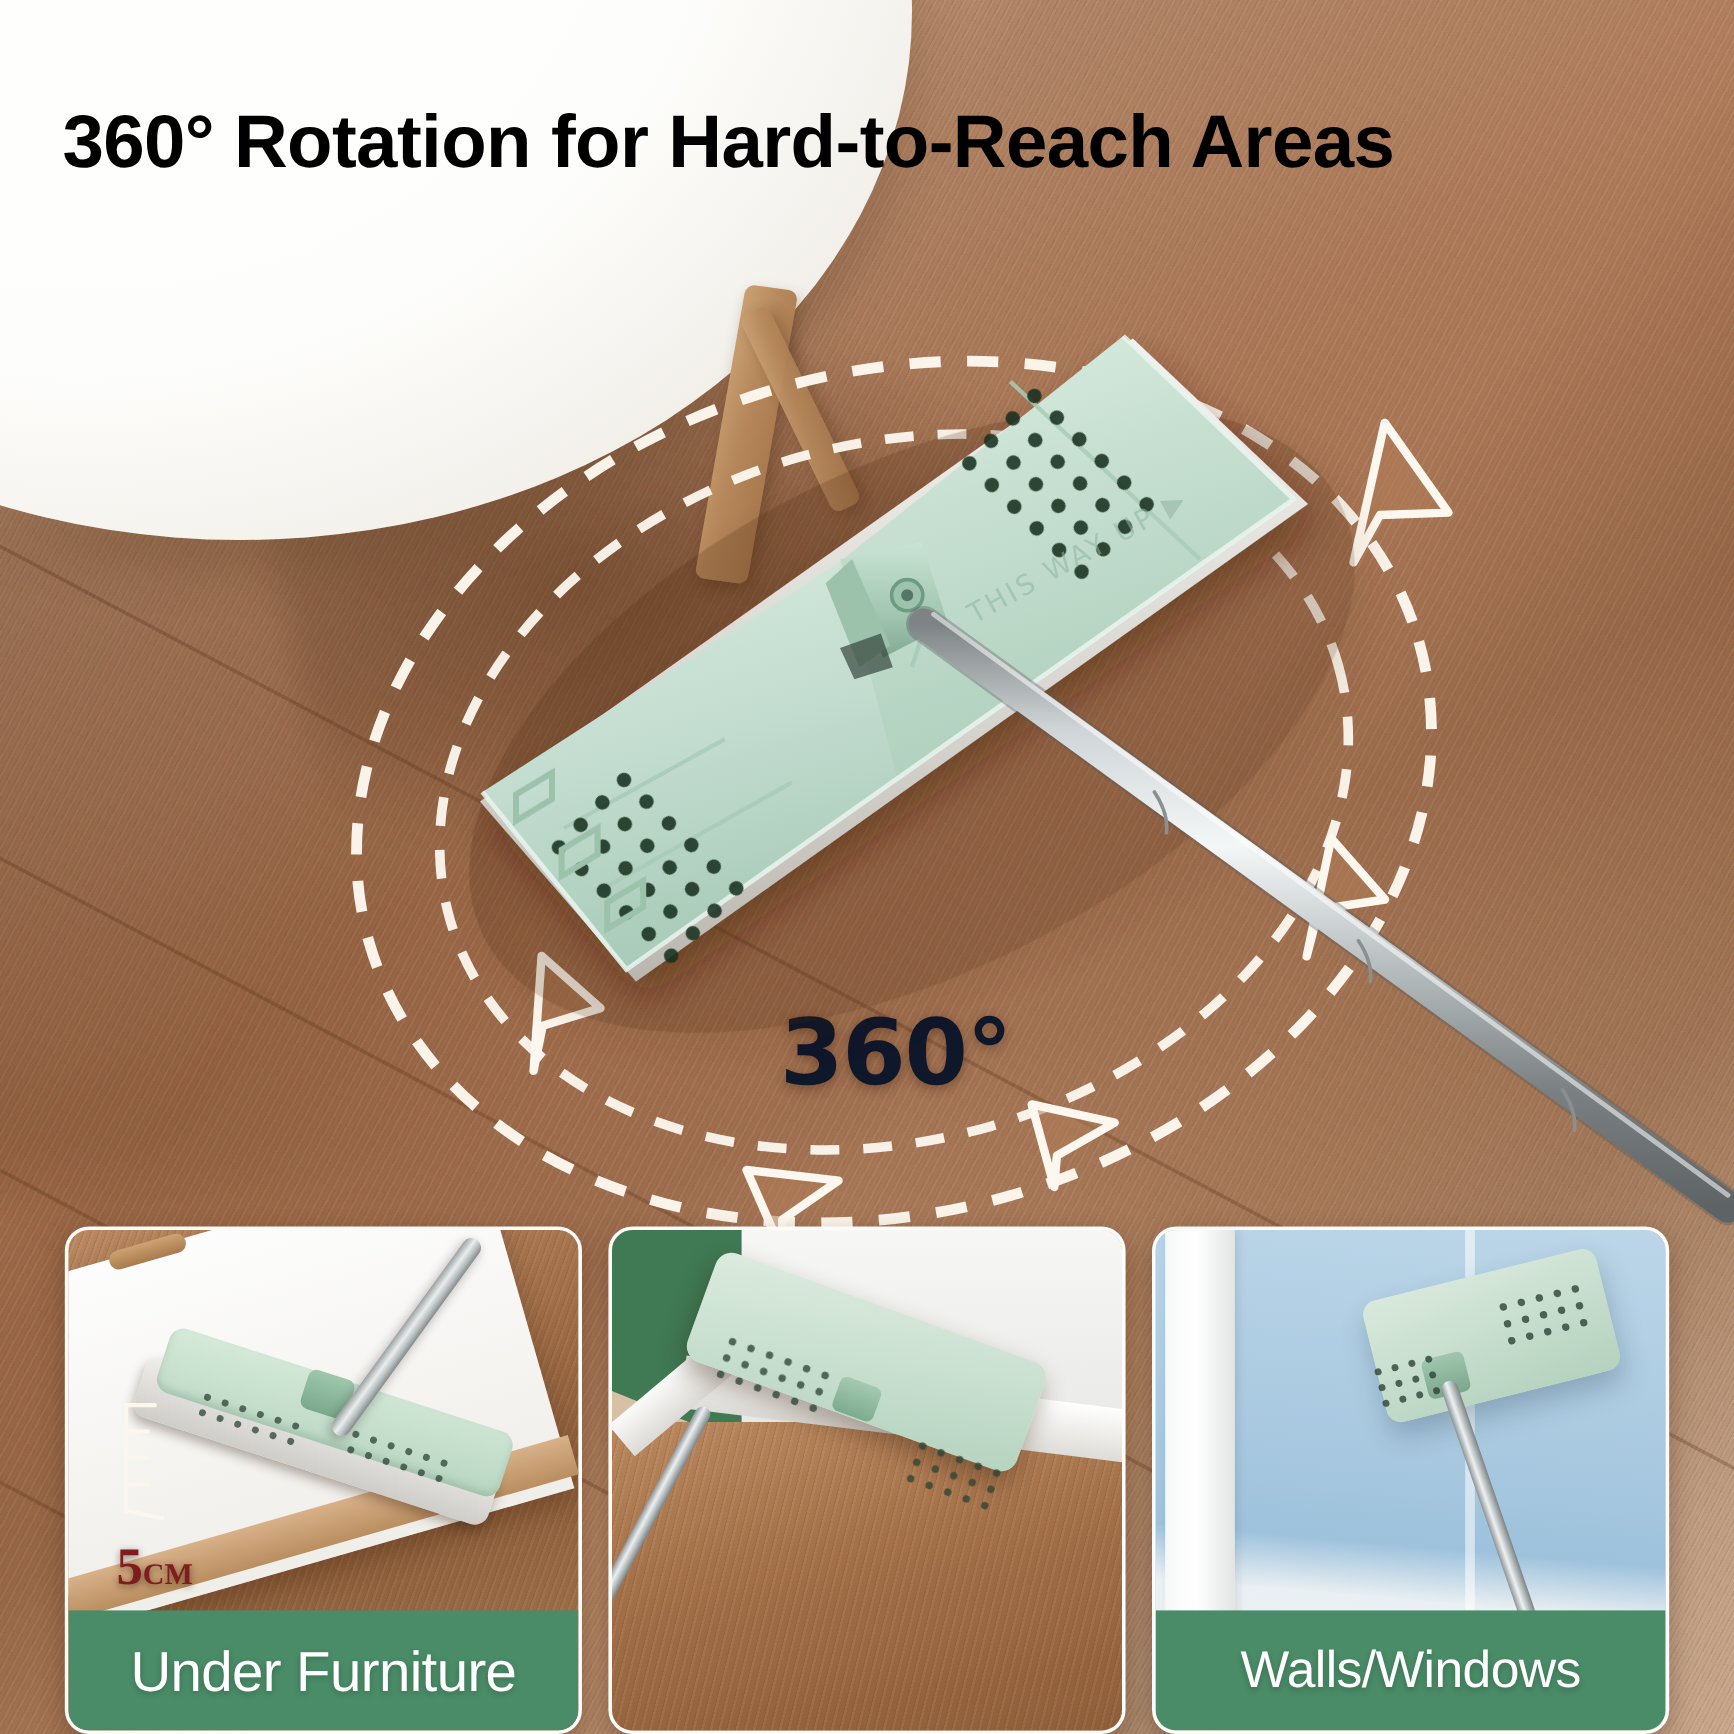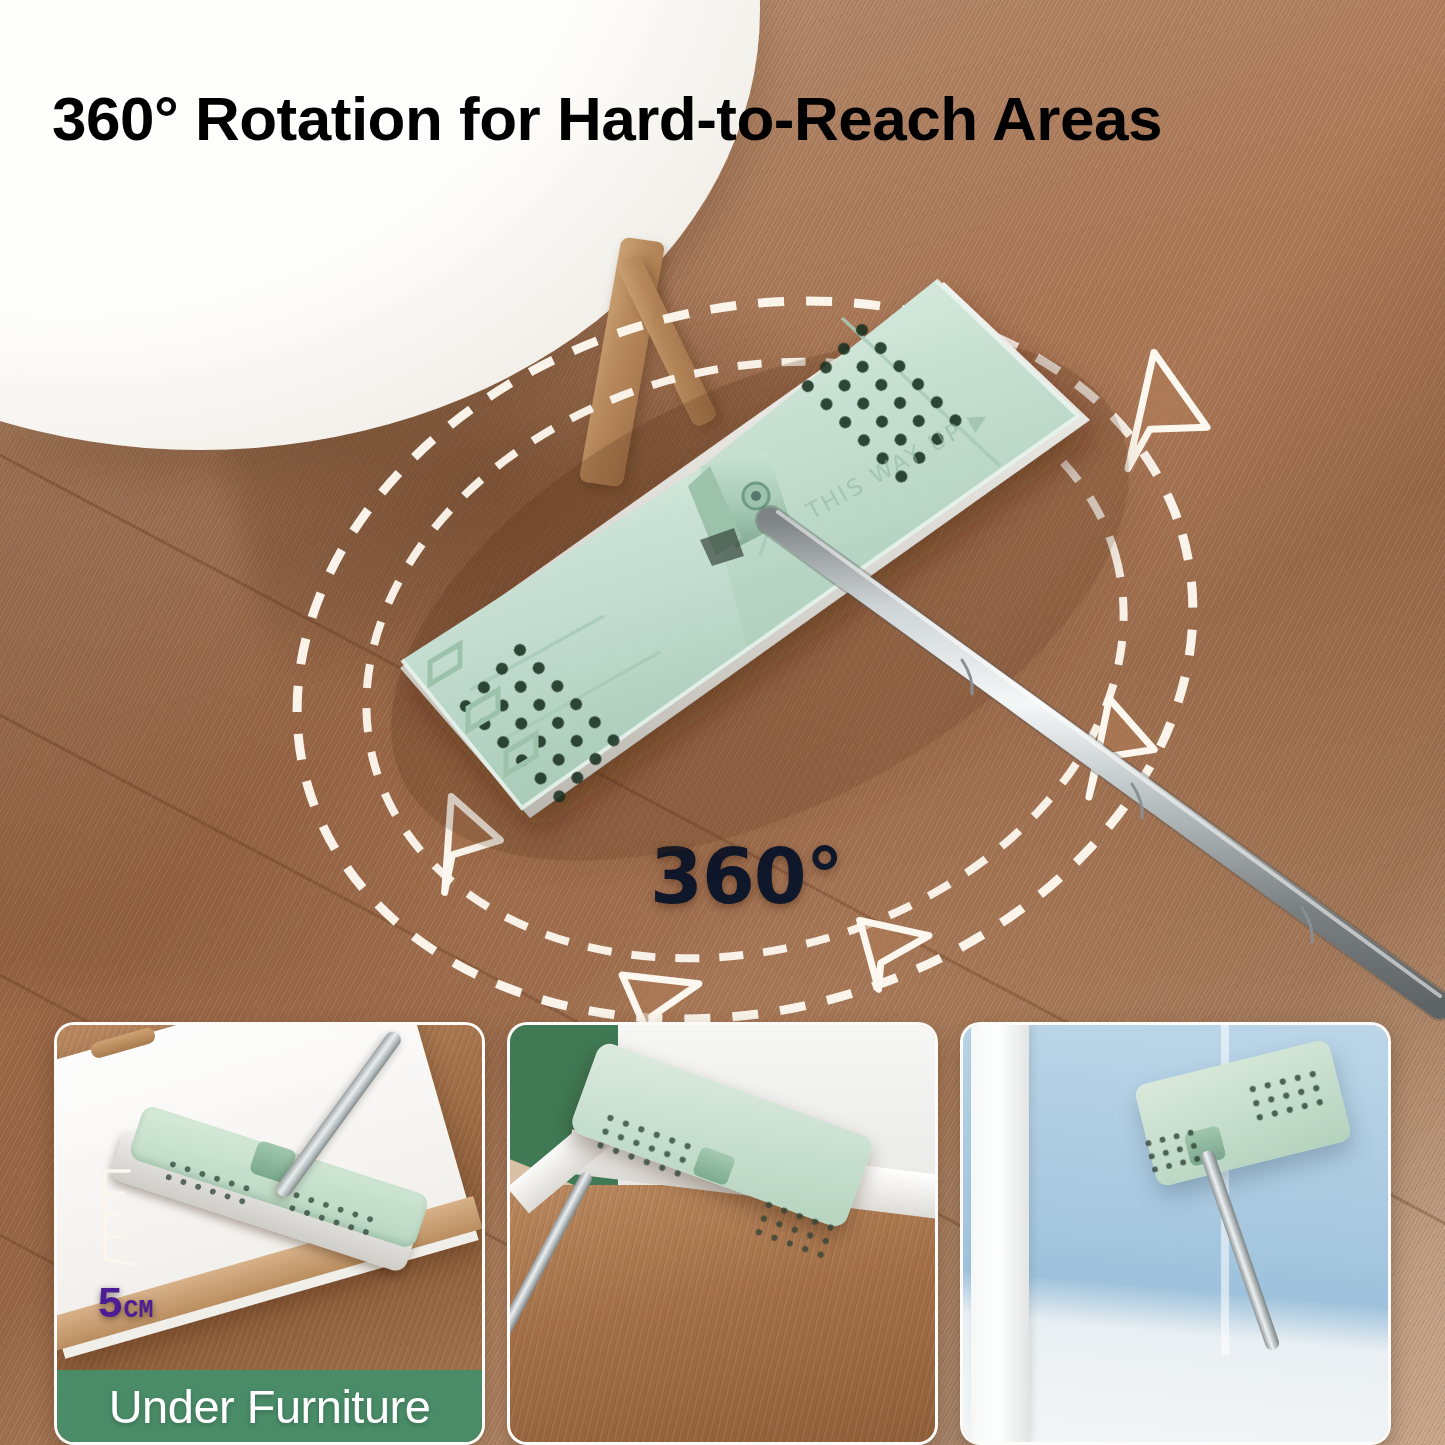--- a/index.html
+++ b/index.html
@@ -81,21 +81,21 @@
     display:flex;gap:22px;padding:0 54px;box-sizing:border-box;z-index:30;
   }
   .panel{
     position:relative;flex:1;border-radius:20px;overflow:hidden;
     border:3px solid rgba(255,255,255,.95);
     box-shadow:0 8px 20px rgba(60,32,12,.34);
     background:#d8c0a4;
   }
   .panel-scene{position:absolute;left:0;top:0;right:0;bottom:0;overflow:hidden;}
   .panel-cap{
-    position:absolute;left:0;right:0;bottom:0;height:72px;
+    position:absolute;left:0;right:0;bottom:0;height:100px;
     background:#4a8c68;
     display:flex;align-items:center;justify-content:center;
     color:#ffffff;font-size:47px;font-weight:400;
     font-family:"Liberation Sans",sans-serif;
     text-shadow:0 2px 5px rgba(0,0,0,.22);
     letter-spacing:-.5px;
   }
   .panel-cap.tight{font-size:43px;}
 
   
@@ -116,23 +116,23 @@
   .p1-head{position:absolute;left:72px;top:124px;width:300px;height:56px;border-radius:12px;
     background:linear-gradient(175deg,#d6ead9,#b8d6c2);transform:rotate(18deg);
     box-shadow:inset 0 -4px 6px rgba(90,130,105,.25);}
   .p1-handle{position:absolute;left:215px;top:-30px;width:16px;height:200px;border-radius:8px;
     background:linear-gradient(90deg,#9aa0a2,#e9edee 42%,#b9c0c2 72%,#848a8c);
     transform:rotate(36deg);transform-origin:bottom center;
     box-shadow:0 4px 9px rgba(40,20,8,.30);}
   .p1-joint{position:absolute;left:196px;top:120px;width:40px;height:34px;border-radius:7px;
     background:linear-gradient(180deg,#9fc7ad,#79a98c);transform:rotate(18deg);}
   .ruler{position:absolute;left:42px;top:142px;width:44px;height:100px;}
-  .cm-label{position:absolute;left:40px;top:255px;color:#4c1d95;
+  .cm-label{position:absolute;left:40px;top:255px;color:#7f1d1d;
     font-weight:700;font-size:44px;text-shadow:0 2px 6px rgba(40,20,8,.55);
-    font-family:Liberation Mono, monospace;}
+    font-family:Liberation Serif, serif;}
   .cm-label span{font-size:25px;font-weight:700;}
 
   
   .p2-wallL{position:absolute;left:0;top:0;width:108px;height:180px;background:#3f7a54;transform:skewY(22deg) translateY(-24px);}
   .p2-wallR{position:absolute;left:86px;top:-6px;right:0;height:215px;
     background:linear-gradient(180deg,#f7f7f6,#e6e6e3);}
   .p2-base{position:absolute;left:58px;top:128px;right:-20px;height:44px;
     background:linear-gradient(180deg,#ffffff,#dedcd7);transform:rotate(7deg);}
   .p2-baseL{position:absolute;left:-6px;top:120px;width:120px;height:34px;
     background:linear-gradient(180deg,#fbfbfa,#dcdad5);transform:rotate(-40deg);}
@@ -507,16 +507,17 @@
                 <circle cx="30" cy="14" r="3"></circle>
               <circle cx="45" cy="14" r="3"></circle>
               <circle cx="0" cy="28" r="3"></circle>
                 <circle cx="15" cy="28" r="3"></circle>
                 <circle cx="30" cy="28" r="3"></circle>
               <circle cx="45" cy="28" r="3"></circle>
             </g>
           </g>
         </svg>
       </div>
+      <div class="panel-cap tight">Walls/Windows</div>
     </div>
 
   </div>
 </div>
 
 </body></html>

